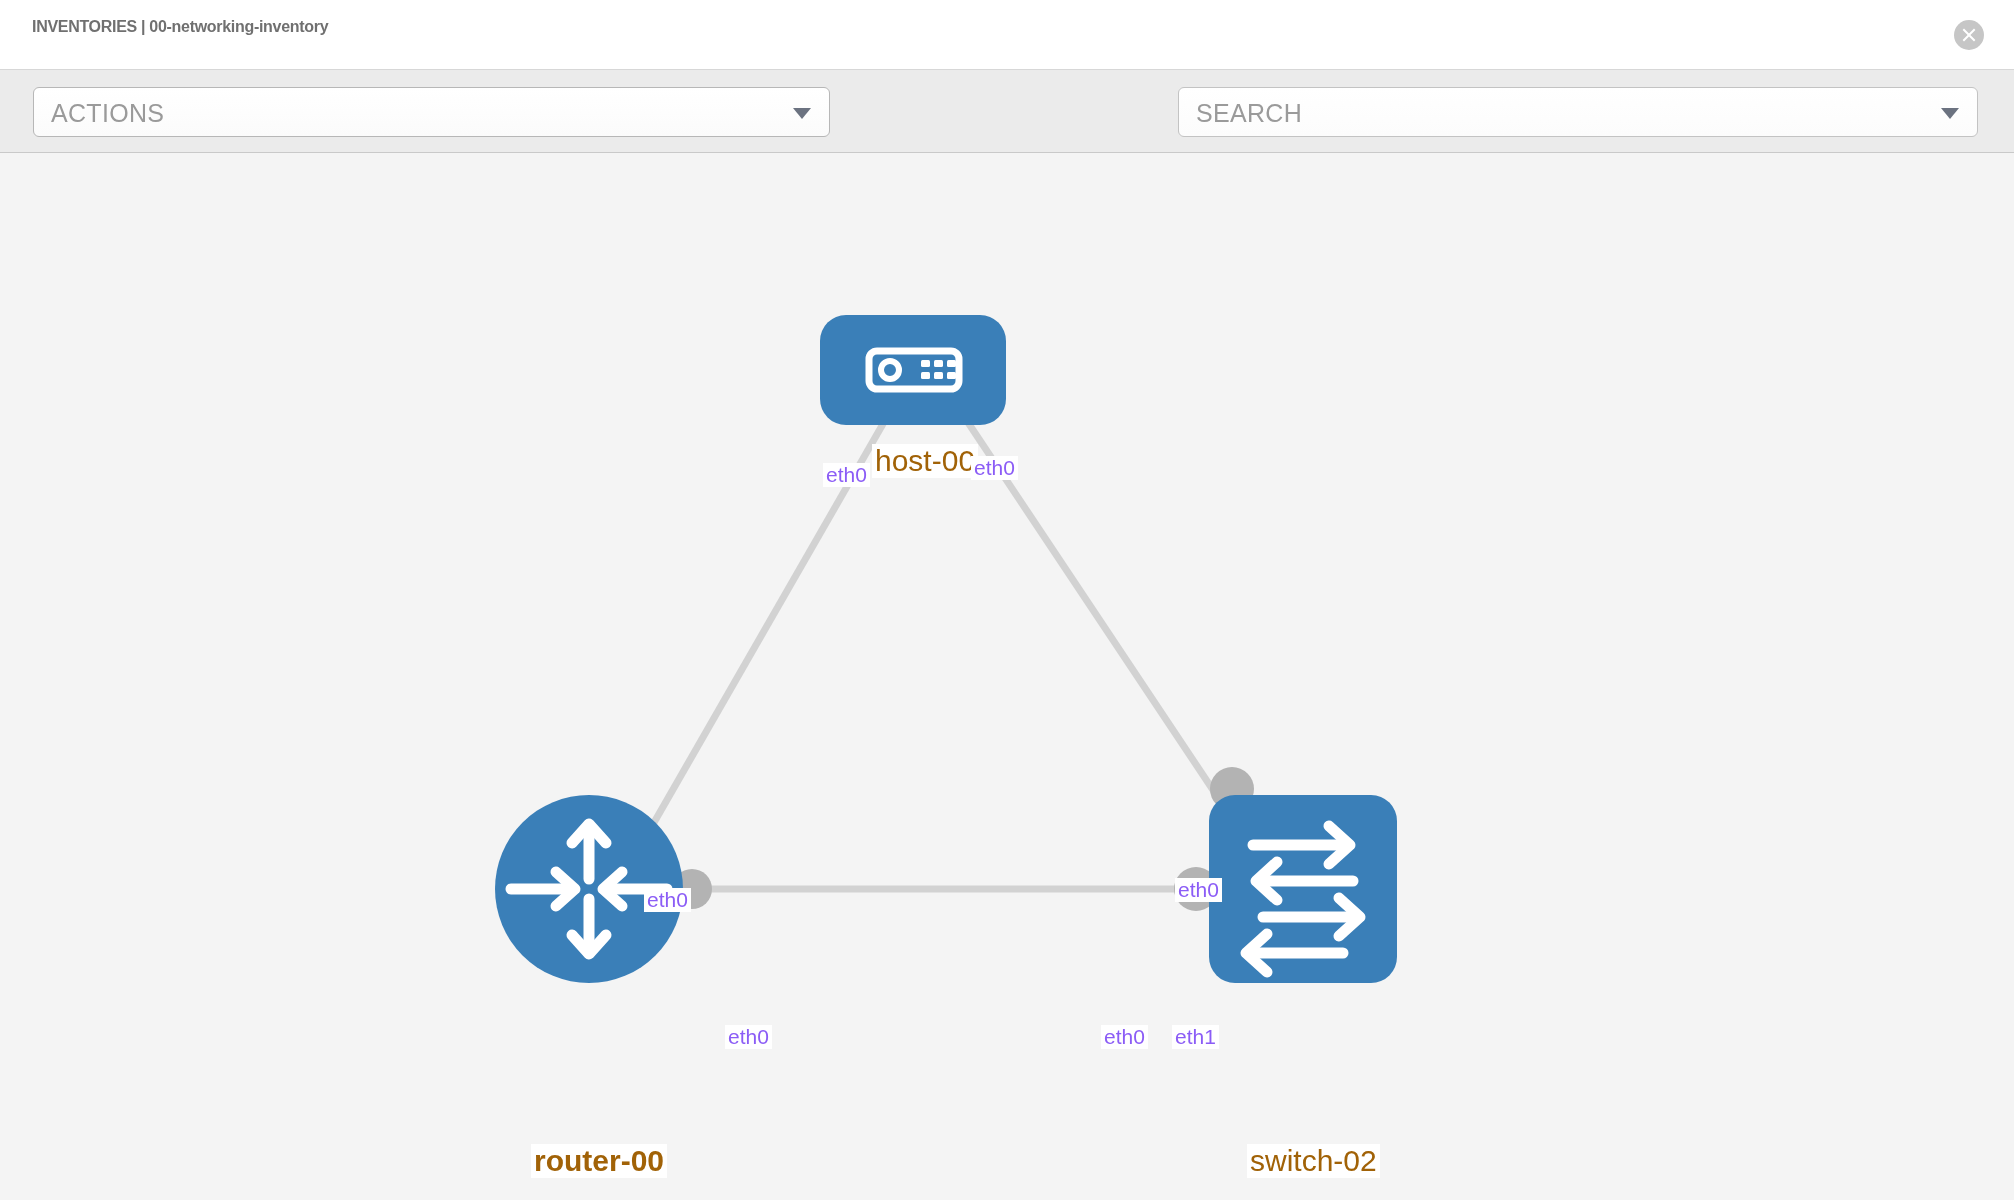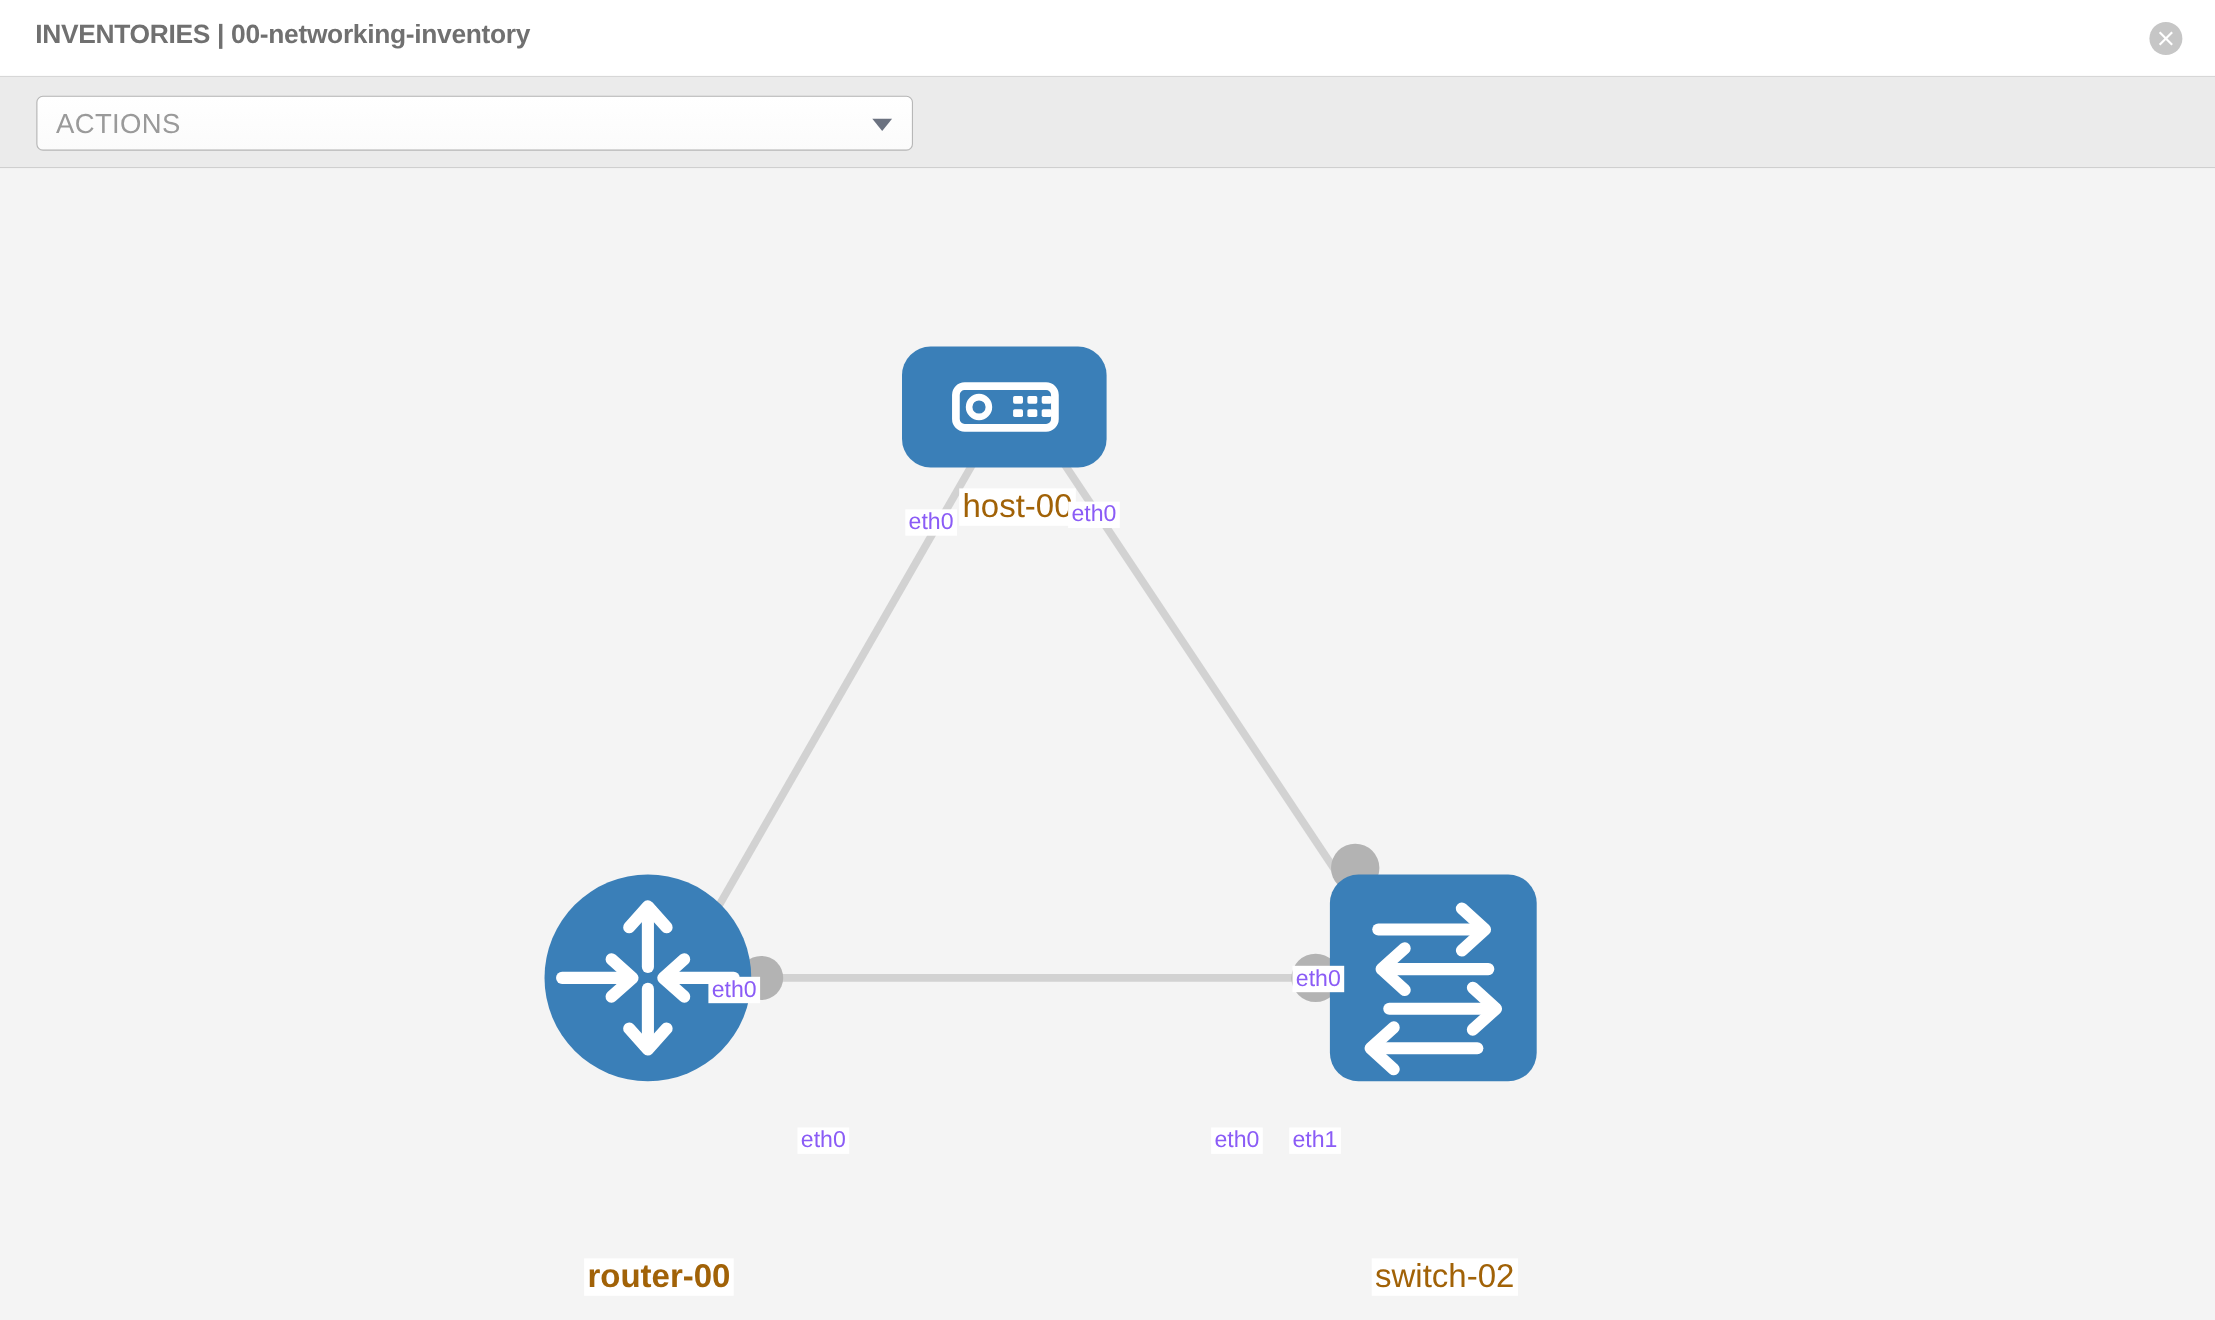--- a/index.html
+++ b/index.html
@@ -22,21 +22,21 @@
     width: 2014px;
     height: 70px;
     background: #ffffff;
     border-bottom: 1px solid #d7d7d7;
     box-sizing: border-box;
   }
   .page-title {
     position: absolute;
     left: 32px;
     top: 18px;
-    font-size: 24px;
+    font-size: 16px;
     font-weight: bold;
     color: #707070;
     letter-spacing: -0.3px;
     font-stretch: condensed;
     white-space: nowrap;
   }
   .close-btn {
     position: absolute;
     right: 30px;
     top: 20px;
@@ -176,20 +176,24 @@
   <div class="tool-icon tool-key">
     <svg width="42" height="42" viewBox="0 0 42 42" aria-hidden="true">
       <g fill="none" stroke="#7d828c" stroke-width="3.6" stroke-linecap="round">
         <circle cx="15" cy="16" r="7.6"></circle>
         <path d="M20.2 21.4 L33.5 34.2"></path>
         <path d="M28.6 26.1 L33.2 23.4"></path>
       </g>
     </svg>
   </div>
 
+  <div class="search-select">
+    <span class="sel-label">SEARCH</span>
+    <span class="caret"></span>
+  </div>
 </div>
 
 <div class="canvas">
 
   <svg class="topology-svg" viewBox="0 0 2014 1047">
 
     <g stroke="#d2d2d2" stroke-width="7" fill="none">
       <line x1="895" y1="250" x2="625" y2="720"></line>
       <line x1="955" y1="250" x2="1255" y2="700"></line>
       <line x1="640" y1="736" x2="1250" y2="736"></line>

